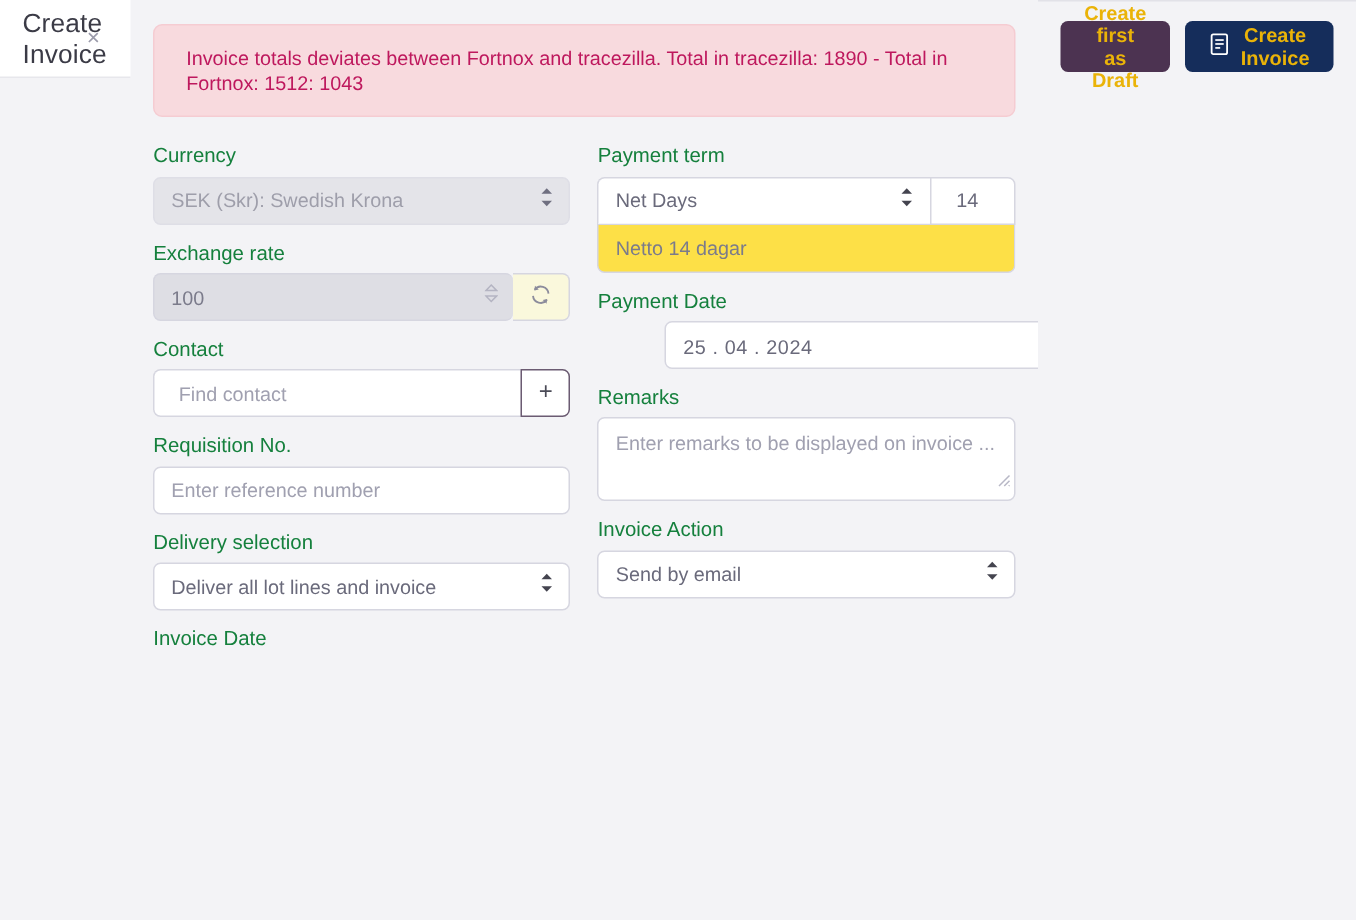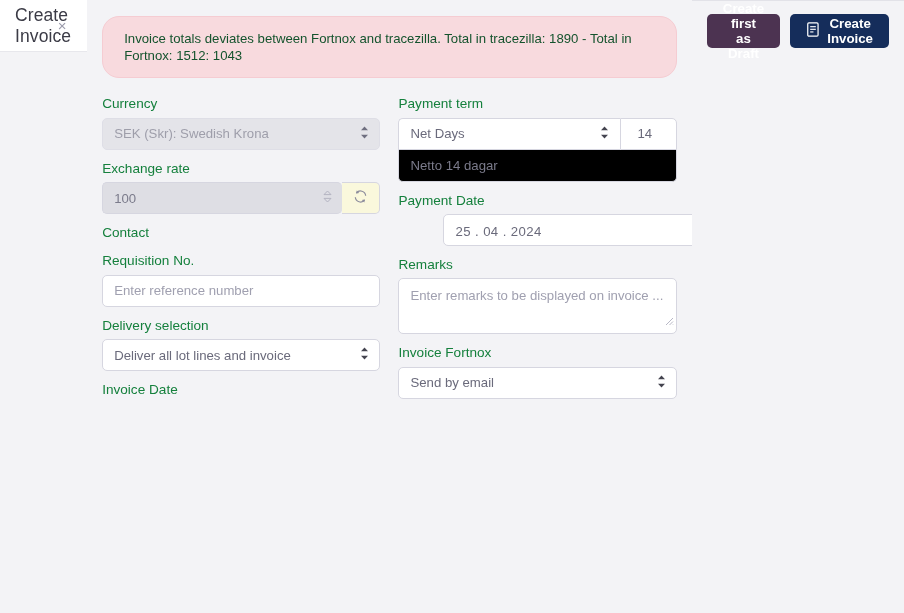--- a/index.html
+++ b/index.html
@@ -44,23 +44,23 @@
   }
 
   
   .modal-body {
     flex: 1 1 auto;
     padding: 16px 15px 0 15px;
     overflow: hidden;
   }
   .alert {
     background: #f8dade;
-    color: #14532d;
+    color: #be185d;
     border: 1px solid #f5ccd2;
-    border-radius: 17px;
+    border-radius: 6px;
     font-size: 13.2px;
     padding: 13px 21px;
     margin-bottom: 17px;
     line-height: 1.3;
   }
 
   .cols { display: flex; gap: 0; }
   .col-left  { width: 440px; padding-right: 9px; }
   .col-right { width: 440px; padding-left: 9px; }
 
@@ -130,21 +130,21 @@
     background: #ffffff;
     border: 1px solid #6b5b72;
     border-top-right-radius: 5px; border-bottom-right-radius: 5px;
     display: flex; align-items: center; justify-content: center;
     color: #4b4b57; font-size: 16px; line-height: 1;
     cursor: pointer; padding: 0;
   }
 
   .stacked-disabled {
     width: 100%; height: 32px;
-    background: #000000;
+    background: #fde047;
     border: 1px solid #d6d6e0;
     border-top: none;
     border-bottom-left-radius: 5px; border-bottom-right-radius: 5px;
     color: #7b7b8b; font-size: 13.2px;
     display: flex; align-items: center;
     padding: 0 11px;
   }
   .igroup.joined-top > :first-child { border-bottom-left-radius: 0; }
   .igroup.joined-top > :last-child  { border-bottom-right-radius: 0; }
 
@@ -171,21 +171,21 @@
     flex: 0 0 61px; height: 61px;
     border-top: 1px solid #e2e2e8;
     display: flex; align-items: center; justify-content: flex-end;
     gap: 10px; padding: 0 15px;
     background: #f3f3f6;
   }
   .btn {
     height: 34px;
     border: none; border-radius: 5px;
     font-size: 13.3px; font-weight: bold;
-    color: #ffffff; cursor: pointer;
+    color: #eab308; cursor: pointer;
     display: inline-flex; align-items: center; justify-content: center;
     gap: 7px; padding: 0 16px;
     font-family: "Liberation Sans", sans-serif;
   }
   .btn-draft   { background: #4c3351; }
   .btn-primary { background: #152d5b; }
 </style>
 </head>
 <body>
 
@@ -239,20 +239,24 @@
                   <path d="M3.9 1.6 L3.4 4.9 L6.6 4.3 Z" fill="#8c8c9c"></path>
                   <path d="M12.1 14.4 L12.6 11.1 L9.4 11.7 Z" fill="#8c8c9c"></path>
                 </svg>
               </span>
             </button>
           </div>
         </div>
 
         <div class="field">
           <label class="flabel">Contact</label>
+          <div class="igroup">
+            <input class="control" style="border-top-right-radius: 0px; border-bottom-right-radius: 0px; border-right: none; flex: 1 1 auto;" placeholder="Find contact">
+            <button class="btn-plus">+</button>
+          </div>
         </div>
 
         <div class="field">
           <label class="flabel">Requisition No.</label>
           <input class="control" placeholder="Enter reference number" style="">
         </div>
 
         <div class="field">
           <label class="flabel">Delivery selection</label>
           <div class="select-wrap">
@@ -316,21 +320,21 @@
             <textarea class="control" placeholder="Enter remarks to be displayed on invoice ..." style=""></textarea>
             <span class="ta-grip">
               <svg width="11" height="11" viewBox="0 0 11 11">
                 <path d="M10 3 L3 10 M10 6.5 L6.5 10 M10 9.5 L9.5 10" stroke="#b8b8c6" stroke-width="1"></path>
               </svg>
             </span>
           </div>
         </div>
 
         <div class="field">
-          <label class="flabel">Invoice Fortnox</label>
+          <label class="flabel">Invoice Action</label>
           <div class="select-wrap">
             <select class="control">
               <option>Send by email</option>
             </select>
             <span class="caret">
               <svg width="9" height="13" viewBox="0 0 9 13">
                   <path d="M4.5 0.5 L8 4.2 L1 4.2 Z" fill="#44444f"></path>
                   <path d="M4.5 12.5 L1 8.8 L8 8.8 Z" fill="#44444f"></path>
                 </svg>
             </span>

